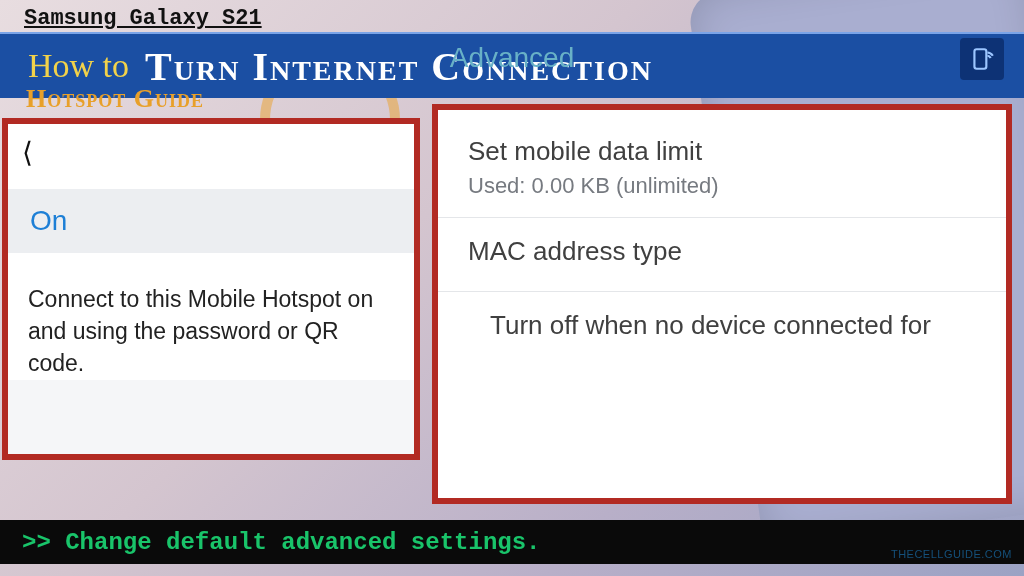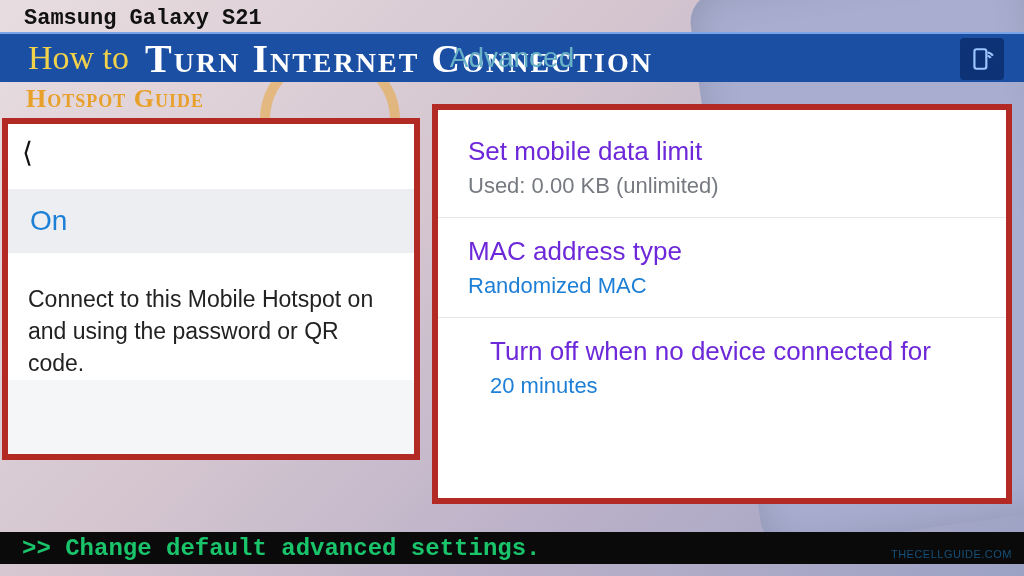--- a/index.html
+++ b/index.html
@@ -31,25 +31,26 @@
     box-shadow: inset 0 0 40px rgba(0,0,0,0.15);
   }
   .device-label {
     position: absolute;
     top: 6px; left: 24px;
     font-family: "Courier New", monospace;
     font-weight: bold;
     font-size: 22px;
     color: #111;
     z-index: 2;
+    text-decoration: underline;
   }
   .blue-banner {
     position: absolute;
     top: 32px; left: 0; right: 0;
-    height: 50px;
+    height: 66px;
     background: #1b4fa3;
     display: flex;
     align-items: center;
     padding-left: 28px;
     z-index: 2;
     border-top: 2px solid #7aa4e8;
   }
   .how-to {
     font-family: "Brush Script MT", cursive;
     color: #f2d24a;
@@ -140,29 +141,29 @@
     width: 580px; height: 400px;
     padding: 8px 0 0 0;
   }
   .setting {
     padding: 18px 30px;
     border-bottom: 1px solid #e4e6e9;
   }
   .setting:last-child { border-bottom: none; margin-left: 22px; }
   .setting-title {
     font-size: 26px;
-    color: #6d28d9;
+    color: #404040;
     margin-bottom: 6px;
   }
   .setting-sub-grey { font-size: 22px; color: #767a80; }
   .setting-sub-blue { font-size: 22px; color: #1d7fd6; }
   .caption {
     position: absolute;
     left: 0; right: 0; bottom: 12px;
-    height: 32px;
+    height: 44px;
     background: #0a0a0a;
     color: #19c46a;
     font-family: "Courier New", monospace;
     font-weight: bold;
     font-size: 24px;
     display: flex;
     align-items: center;
     padding-left: 22px;
     z-index: 1;
   }
@@ -209,22 +210,20 @@
   <div class="left-desc">Connect to this Mobile Hotspot on and using the password or QR code.</div>
 </div>
 
 <div class="panel panel-right">
   <div class="setting">
     <div class="setting-title">Set mobile data limit</div>
     <div class="setting-sub-grey">Used: 0.00 KB (unlimited)</div>
   </div>
   <div class="setting">
     <div class="setting-title">MAC address type</div>
-    <div class="setting-sub-blue">Randomized MAC</div>
   </div>
   <div class="setting">
     <div class="setting-title">Turn off when no device connected for</div>
-    <div class="setting-sub-blue">20 minutes</div>
   </div>
 </div>
 
 <div class="caption">&gt;&gt; Change default advanced settings.</div>
 <div class="watermark">THECELLGUIDE.COM</div>
 
 </body></html>

